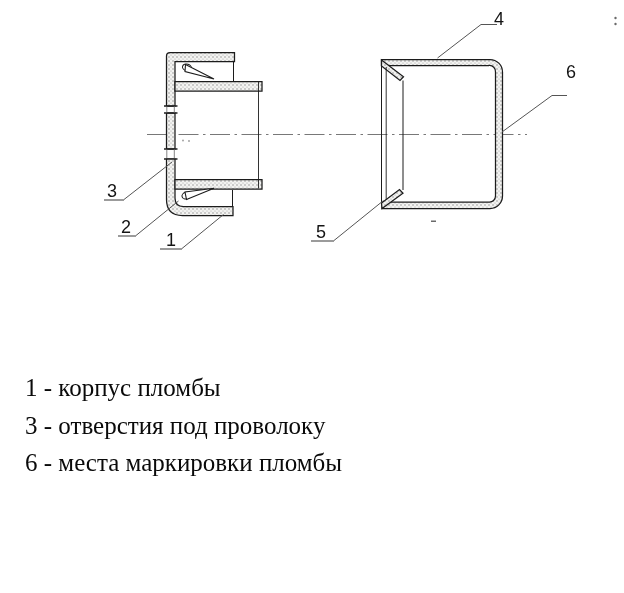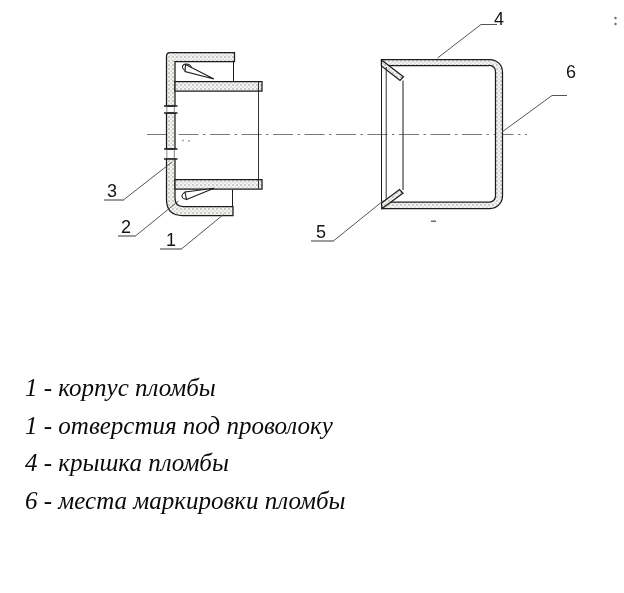--- a/index.html
+++ b/index.html
@@ -8,21 +8,21 @@
     font-family:"Liberation Serif","DejaVu Serif",serif;
   }
   .stage{position:absolute;left:0;top:0;width:624px;height:593px;background:#fff;}
   svg.drawing{position:absolute;left:0;top:0;}
   .legend{
     position:absolute;left:25px;top:369px;
     font-size:25px;line-height:37.6px;color:#0a0a0a;
     font-family:"Liberation Serif","DejaVu Serif",serif;
     white-space:nowrap;
   }
-  .legend .line{height:37.6px;font-style:italic;}
+  .legend .line{height:37.6px;}
   svg text.callout{
     font-family:"Liberation Sans","DejaVu Sans",sans-serif;
     font-size:18px;fill:#141414;
   }
 </style>
 </head>
 <body>
 
 <div class="stage">
 
@@ -120,18 +120,17 @@
       <circle cx="615.5" cy="18" r="1.2"></circle>
       <circle cx="615.5" cy="24" r="1.2"></circle>
       <rect x="431" y="220.5" width="5" height="1.5"></rect>
       <circle cx="183" cy="140.5" r="0.9" fill="#9a9a9a"></circle>
       <circle cx="189" cy="141" r="0.9" fill="#9a9a9a"></circle>
     </g>
   </svg>
 
   <div class="legend">
     <div class="line">1 - корпус пломбы</div>
-    <div class="line">1 - отверстия под проволоку</div>
-    <div class="line">4 - крышка пломбы</div>
+    <div class="line">3 - отверстия под проволоку</div>
     <div class="line">6 - места маркировки пломбы</div>
   </div>
 
 </div>
 
 </body></html>

